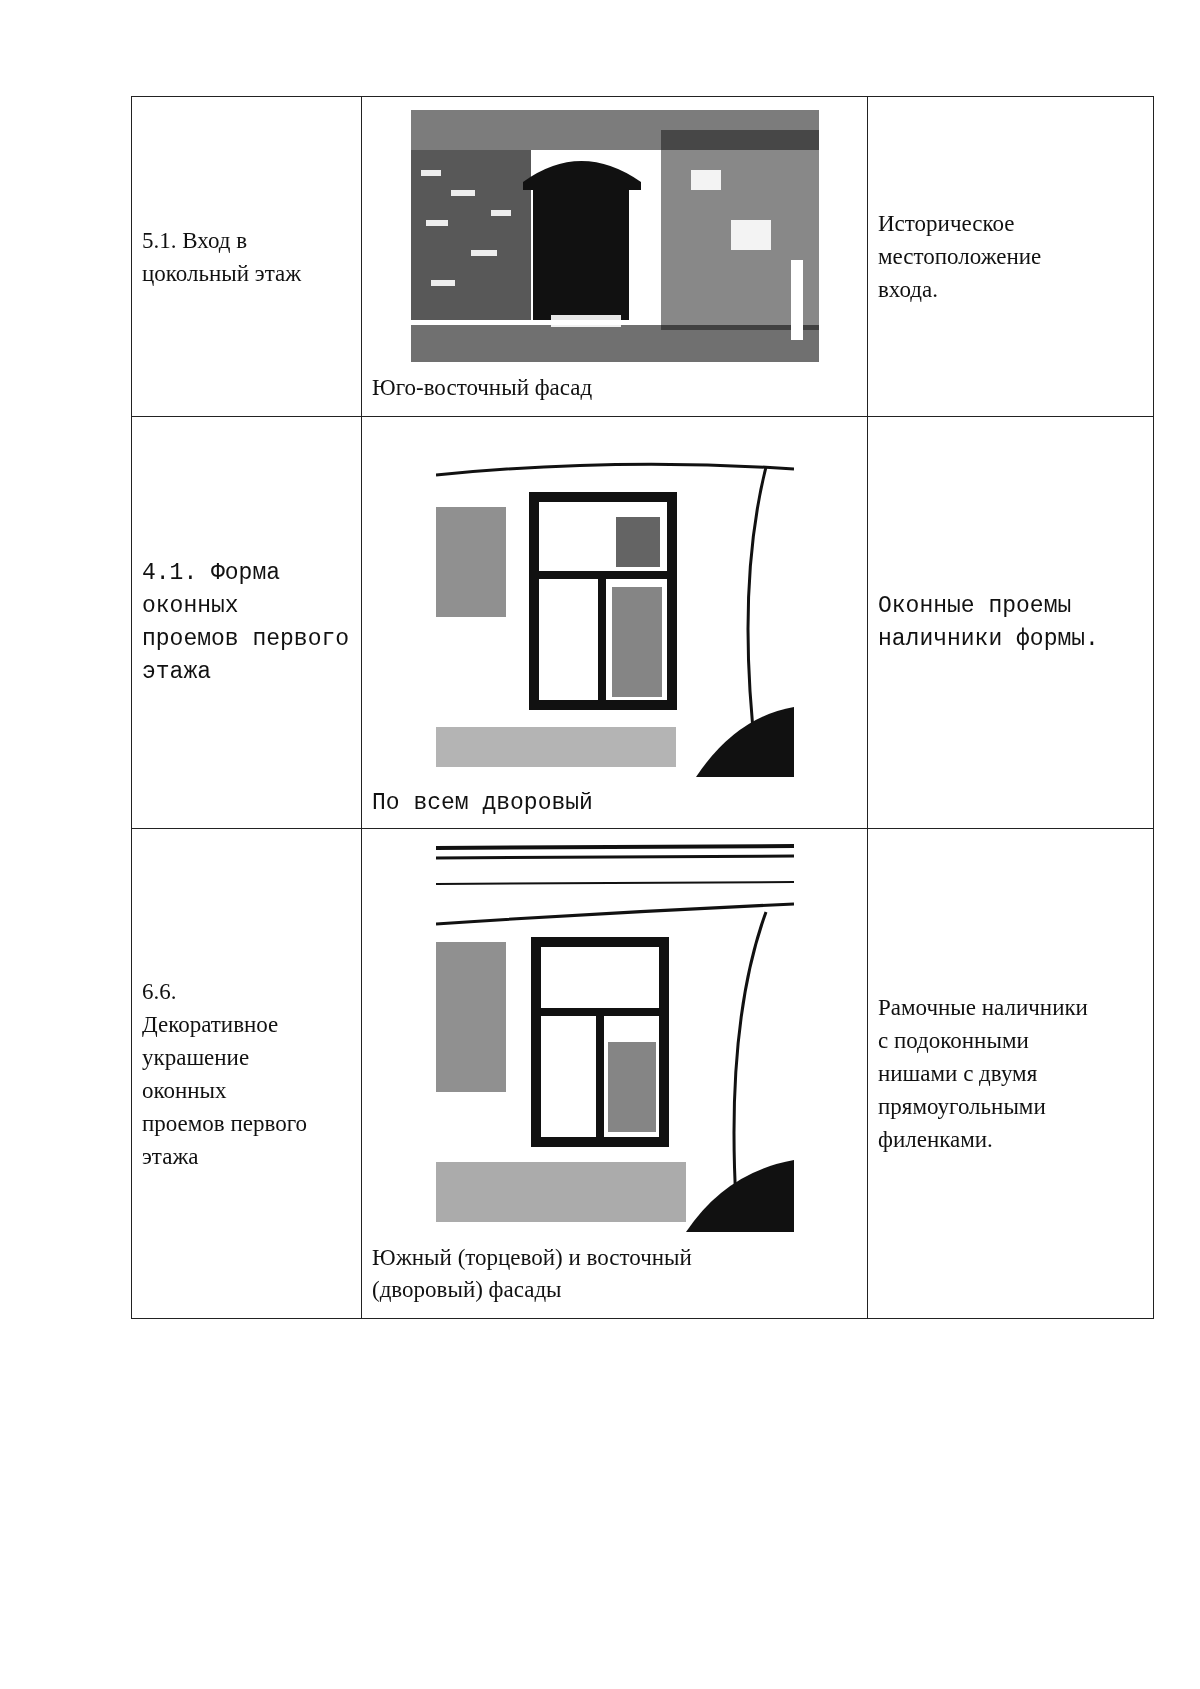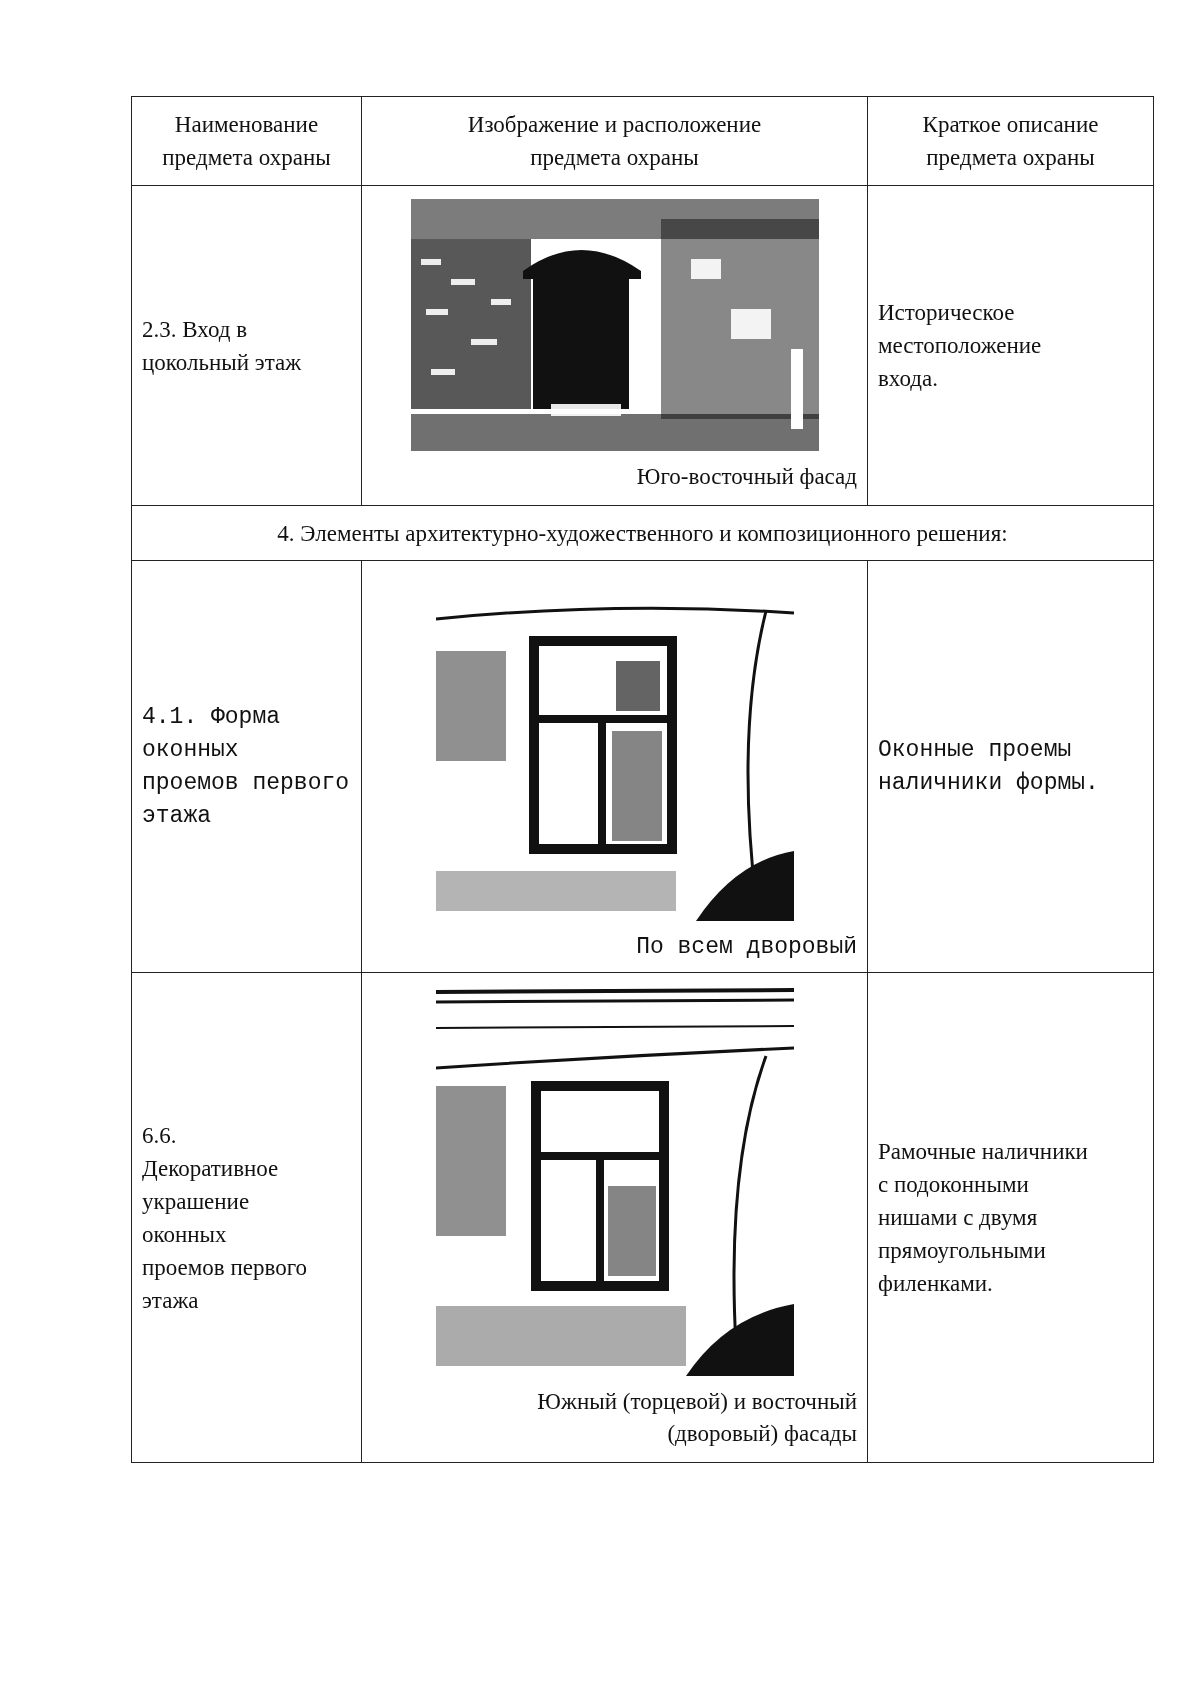--- a/index.html
+++ b/index.html
@@ -8,47 +8,39 @@
     position: absolute; left: 131px; top: 96px;
     width: 1022px; border-collapse: collapse; table-layout: fixed;
   }
   table.doc td, table.doc th {
     border: 1.5px solid #222; font-weight: normal; font-size: 23px; line-height: 33px;
     vertical-align: middle; padding: 0 10px;
   }
   col.c1 { width: 230px; } col.c2 { width: 506px; } col.c3 { width: 286px; }
   th { text-align: center; height: 88px; }
   td.name, td.desc { text-align: left; }
-  td.img { text-align: right; padding: 10px 0 8px 0; vertical-align: top; }
+  td.img { text-align: left; padding: 10px 0 8px 0; vertical-align: top; }
   td.section { text-align: center; height: 54px; }
   .photo { margin: 0 auto; position: relative; overflow: hidden; background: #fff; }
   .caption { margin-top: 10px; line-height: 32px; }
   .pre { white-space: pre-line; }
 </style>
 </head>
 <body>
 
 <table class="doc">
   <colgroup>
       <col class="c1">
       <col class="c2">
       <col class="c3">
     </colgroup>
   <tbody>
-      <tr>
-    <th class="pre">Наименование
-предмета охраны</th>
-    <th class="pre">Изображение и расположение
-предмета охраны</th>
-    <th class="pre">Краткое описание
-предмета охраны</th>
-  </tr>
 
   <tr style="height:320px;">
-    <td class="name pre">2.3. Вход в
+    <td class="name pre">5.1. Вход в
 цокольный этаж</td>
     <td class="img">
       <div class="photo" style="width:408px;height:252px;">
         <svg width="408" height="252" viewBox="0 0 408 252">
           <rect width="408" height="252" fill="#fff"></rect>
           <g fill="#111">
             <rect x="0" y="0" width="408" height="40" opacity="0.55"></rect>
             <rect x="0" y="40" width="120" height="170" opacity="0.7"></rect>
             <rect x="250" y="20" width="158" height="200" opacity="0.5"></rect>
             <path d="M112 72 Q170 30 230 72 L230 80 L112 80 Z"></path>
@@ -69,23 +61,20 @@
           </g>
         </svg>
       </div>
       <div class="caption">Юго-восточный фасад</div>
     </td>
     <td class="desc pre">Историческое
 местоположение
 входа.</td>
   </tr>
 
-  <tr>
-    <td class="section" colspan="3">4. Элементы архитектурно-художественного и композиционного решения:</td>
-  </tr>
 
   <tr style="height:412px;font-family:Liberation Mono, monospace;">
     <td class="name pre">4.1. Форма
 оконных
 проемов первого
 этажа</td>
     <td class="img">
       <div class="photo" style="width:358px;height:350px;">
         <svg width="358" height="350" viewBox="0 0 358 350">
           <rect width="358" height="350" fill="#fff"></rect>

